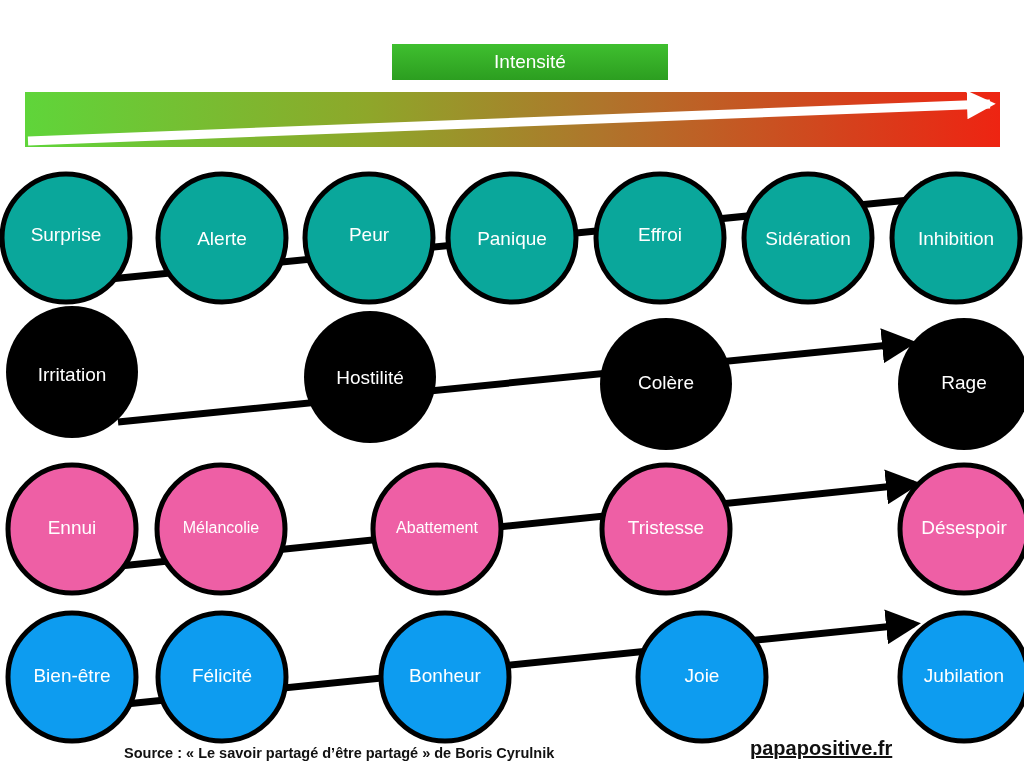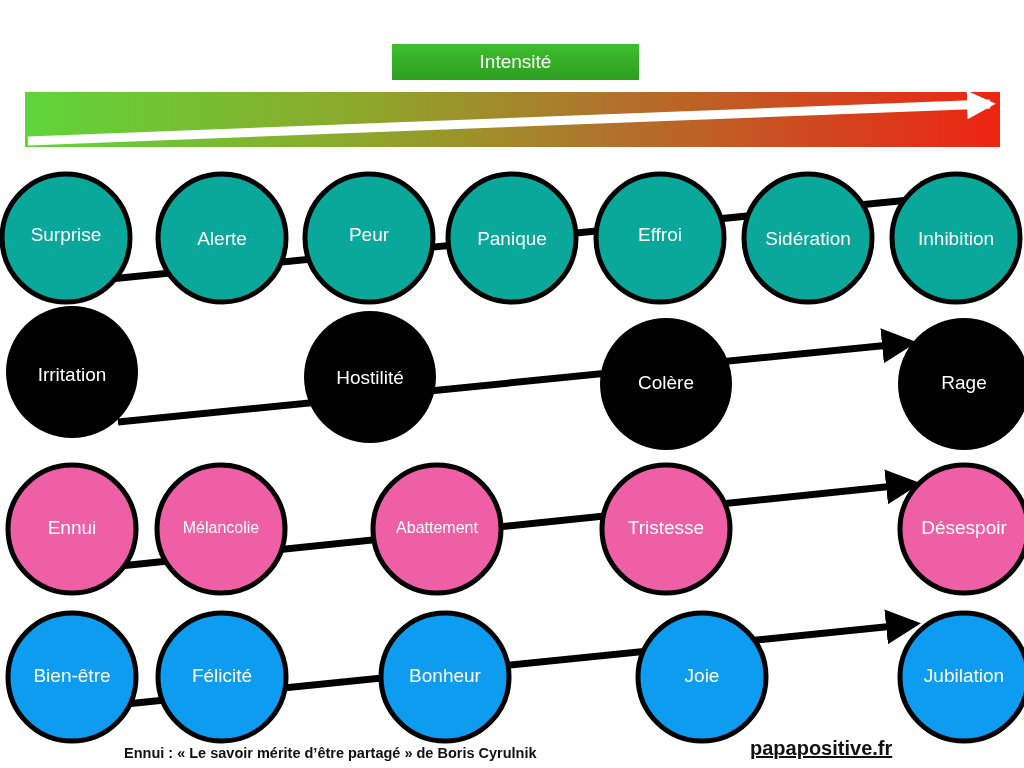--- a/index.html
+++ b/index.html
@@ -1,19 +1,19 @@
 <!DOCTYPE html>
 <html><head>
   <meta charset="utf-8">
   <style>
     html, body { margin: 0; padding: 0; background: #ffffff; }
     body { width: 1024px; height: 768px; position: relative; overflow: hidden;
            font-family: "Liberation Sans", "DejaVu Sans", sans-serif; }
     #intensity-label {
-      position: absolute; left: 392px; top: 44px; width: 247px; height: 36px;
+      position: absolute; left: 392px; top: 44px; width: 276px; height: 36px;
       background: linear-gradient(#3fbf2f, #2c9e20);
       color: #ffffff; font-size: 19px; font-weight: 500;
       display: flex; align-items: center; justify-content: center;
     }
     #intensity-bar {
       position: absolute; left: 25px; top: 92px; width: 975px; height: 55px;
       background: linear-gradient(to right, #5fd53a 0%, #8ea72a 35%, #b0732b 60%, #d6401c 85%, #ee2412 100%);
     }
     #diagram { position: absolute; left: 0; top: 0; width: 1024px; height: 768px; }
     .node-label { font-size: 19px; fill: #ffffff; text-anchor: middle; dominant-baseline: middle;
@@ -136,14 +136,14 @@
           <text x="702" y="677" class="node-label">Joie</text>
         </g>
         <g>
           <circle cx="964" cy="677" r="64" fill="#0d9cf0" stroke="#000" stroke-width="5"></circle>
           <text x="964" y="677" class="node-label">Jubilation</text>
         </g>
       </g>
     </g>
 </svg>
 
-<div id="source-text">Ennui : « Le savoir mérite d’être partagé » de Boris Cyrulnik</div>
+<div id="source-text">Source : « Le savoir partagé d’être partagé » de Boris Cyrulnik</div>
 <div id="site-link">papapositive.fr</div>
 
 </body></html>

